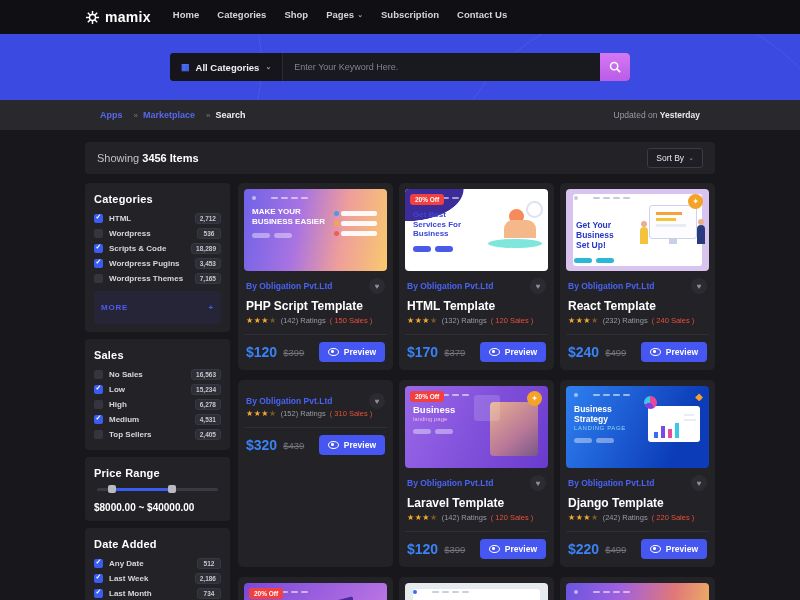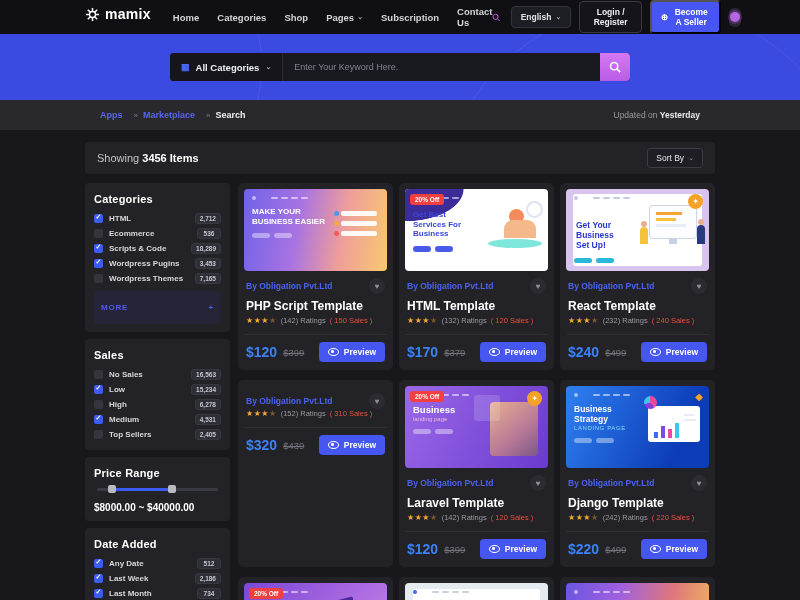--- a/index.html
+++ b/index.html
@@ -173,38 +173,20 @@
         <div class="nav-item">
     <span class="nav-label">Subscription</span>
 
   </div>
         <div class="nav-item">
     <span class="nav-label">Contact Us</span>
 
   </div>
       </div>
   </div>
-  <div class="hdr-right">
-    <svg width="13" height="13" viewBox="0 0 14 14" style="cursor:pointer;margin-right:2px">
-        <circle cx="6" cy="6" r="4.4" fill="none" stroke="#c75fe8" stroke-width="1.6"></circle>
-        <line x1="9.4" y1="9.4" x2="13" y2="13" stroke="#c75fe8" stroke-width="1.6"></line>
-      </svg>
-    <button class="btn-ghost">
-      <span>English</span>
-      <span class="chev">⌄</span>
-    </button>
-    <button class="btn-login">Login / Register</button>
-    <button class="btn-seller">
-      <span>⊕</span>
-      <span>Become A Seller</span>
-    </button>
-    <span class="avatar">
-        <i></i>
-      </span>
-  </div>
 </div>
 
 <div class="banner">
   <div class="searchbar">
     <div class="cat-dd">
       <span class="grid-glyph">▦</span>
       <span>All Categories</span>
       <span class="chev">⌄</span>
     </div>
     <input class="kw-input" placeholder="Enter Your Keyword Here." style="">
@@ -255,21 +237,21 @@
       <div class="panel">
         <div class="panel-title">Categories</div>
         <div id="cat-list">
             <div class="check-row">
     <span class="cb checked"></span>
     <span class="cb-label">HTML</span>
     <span class="count-badge">2,712</span>
   </div>
             <div class="check-row">
     <span class="cb"></span>
-    <span class="cb-label">Ecommerce</span>
+    <span class="cb-label">Wordpress</span>
     <span class="count-badge">536</span>
   </div>
             <div class="check-row">
     <span class="cb checked"></span>
     <span class="cb-label">Scripts &amp; Code</span>
     <span class="count-badge">18,289</span>
   </div>
             <div class="check-row">
     <span class="cb checked"></span>
     <span class="cb-label">Wordpress Pugins</span>

